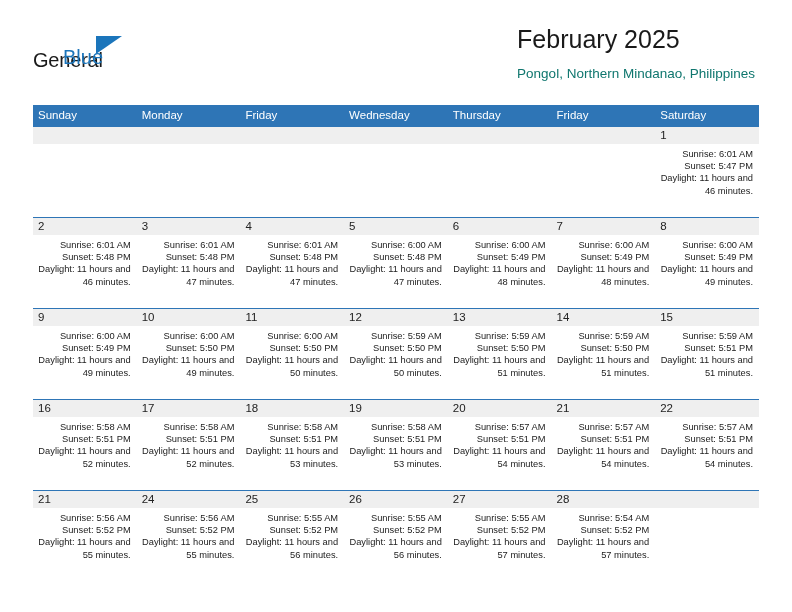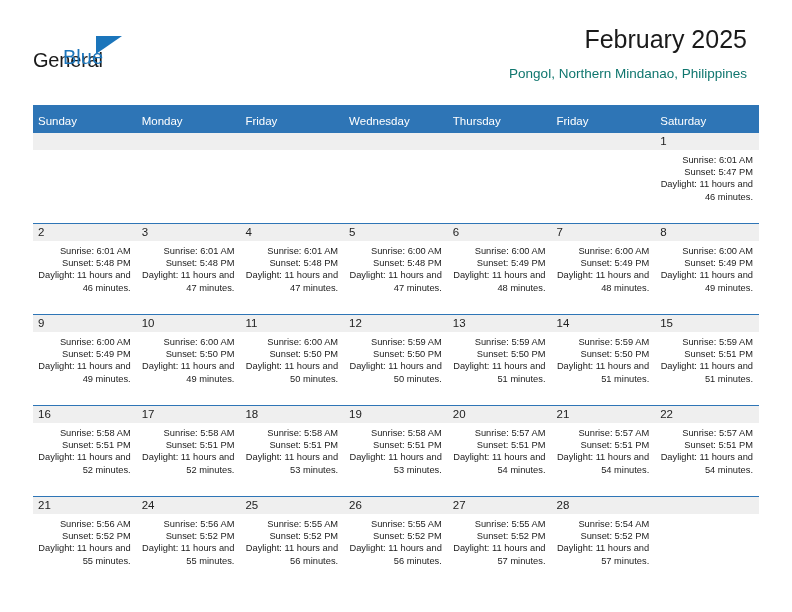--- a/index.html
+++ b/index.html
@@ -64,23 +64,22 @@
     top: 12px;
     font-size: 20px;
     color: #1b75bb;
     line-height: 22px;
     white-space: nowrap;
     text-align: right;
   }
 
   .title-wrap {
     position: absolute;
-    right: 12px;
+    right: 4px;
     top: 0;
-    text-align: right;
   }
   .cal-title {
     font-size: 25px;
     color: #1a1a1a;
     line-height: 30px;
     white-space: nowrap;
     font-weight: normal;
     margin: 0;
   }
   .cal-subtitle {
@@ -99,21 +98,21 @@
     width: 726px;
     border-collapse: collapse;
     table-layout: fixed;
   }
   .calendar th {
     background: #2e75b6;
     color: #ffffff;
     font-size: 11.5px;
     font-weight: normal;
     text-align: left;
-    padding: 10px 0 4px 5px;
+    padding: 4px 0 4px 5px;
     height: 11px;
     line-height: 13px;
   }
   .calendar td {
     vertical-align: top;
     padding: 0;
     width: 103.7px;
     height: 90px;
     border-top: 1.6px solid #2e75b6;
     background: #ffffff;

